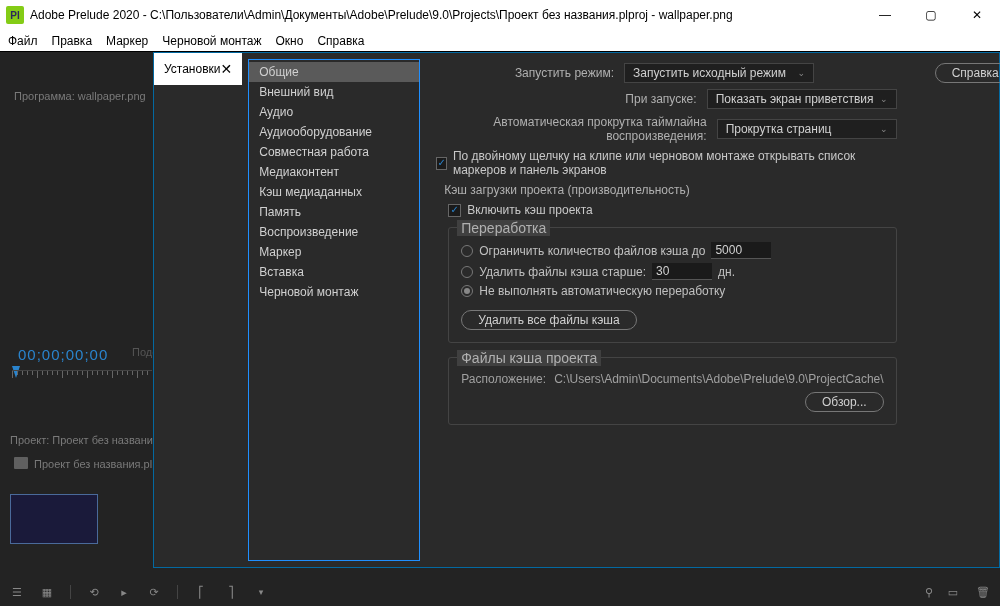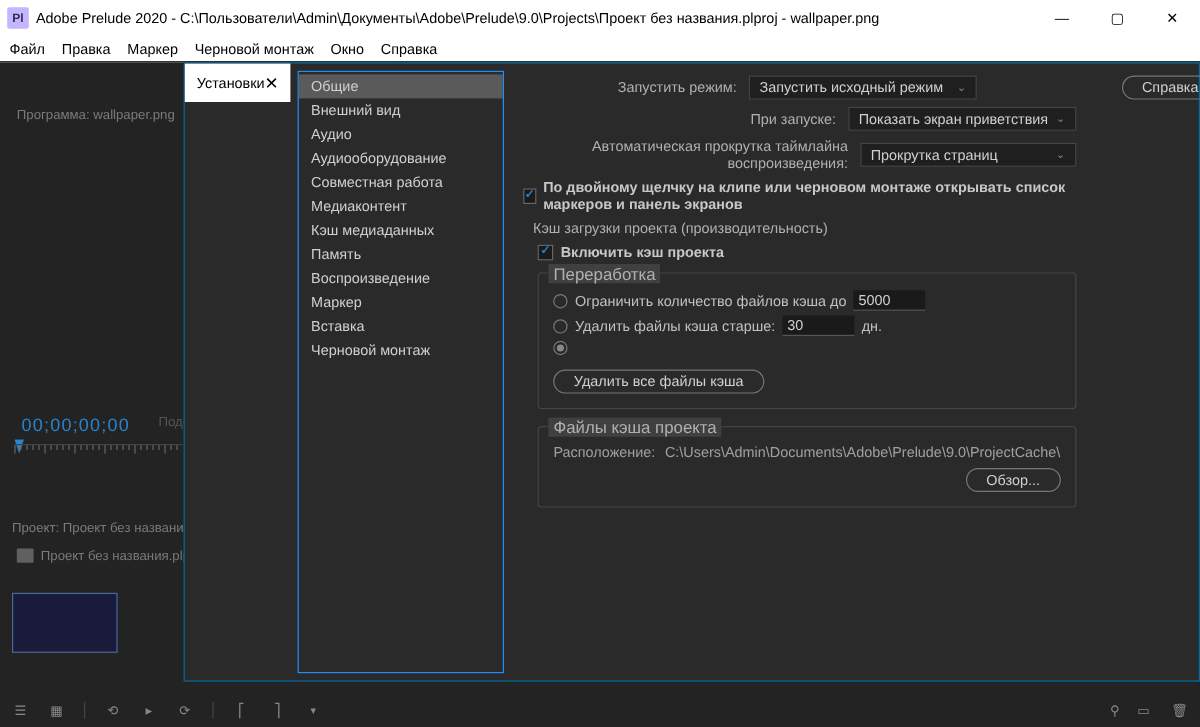--- a/index.html
+++ b/index.html
@@ -1,18 +1,18 @@
 <!DOCTYPE html>
 <html><head>
 <meta charset="utf-8">
 <style>
 * { margin: 0; padding: 0; box-sizing: border-box; font-family: "Segoe UI", Tahoma, sans-serif; }
 body { width: 1000px; height: 606px; background: #fff; overflow: hidden; position: relative; }
 .titlebar { height: 30px; background: #fff; display: flex; align-items: center; padding-left: 6px; }
-.titlebar .app-icon { width: 18px; height: 18px; background: #c4b5fd; border-radius: 2px; display: flex; align-items: center; justify-content: center; font-size: 10px; font-weight: bold; color: #2c2a5a; margin-right: 6px; }
+.titlebar .app-icon { width: 18px; height: 18px; background: #84cc16; border-radius: 2px; display: flex; align-items: center; justify-content: center; font-size: 10px; font-weight: bold; color: #2c2a5a; margin-right: 6px; }
 .titlebar .title { font-size: 12px; flex: 1; }
 .win-controls { display: flex; }
 .win-btn { width: 46px; height: 30px; display: flex; align-items: center; justify-content: center; font-size: 12px; }
 .menubar { height: 22px; background: #fff; display: flex; align-items: center; padding-left: 8px; gap: 14px; font-size: 12px; border-bottom: 1px solid #000; }
 .menubar span { cursor: default; }
 .app-body { position: absolute; top: 52px; left: 0; right: 0; bottom: 0; background: #232323; color: #bcbcbc; font-size: 11px; }
 .bg-panel-label { position: absolute; color: #7a7a7a; font-size: 11px; }
 .timecode { position: absolute; left: 18px; top: 294px; color: #2a84cd; font-size: 15px; letter-spacing: 1px; }
 .timecode-btn { position: absolute; left: 132px; top: 294px; color: #555; font-size: 11px; }
 .timeline-ruler { position: absolute; left: 12px; top: 318px; width: 140px; height: 14px; border-top: 1px solid #444; }
@@ -30,21 +30,21 @@
 .dialog-close { font-size: 14px; cursor: pointer; }
 .dialog-body { flex: 1; display: flex; }
 .cat-list { width: 172px; margin: 6px; border: 1px solid #1f8fff; padding: 2px 0; }
 .cat-item { padding: 3px 10px; font-size: 12px; color: #d0d0d0; cursor: default; }
 .cat-item.selected { background: #5a5a5a; }
 .cat-content { flex: 1; padding: 10px 18px 10px 6px; }
 .row { display: flex; align-items: center; margin-bottom: 6px; }
 .row-label { color: #b0b0b0; font-size: 12px; text-align: right; margin-right: 10px; }
 .dropdown { background: #1f1f1f; border: 1px solid #444; padding: 2px 8px; font-size: 12px; color: #d0d0d0; display: flex; justify-content: space-between; align-items: center; min-width: 180px; }
 .dropdown .chev { font-size: 9px; color: #888; }
-.chk-row { display: flex; align-items: center; margin: 6px 0 6px 4px; font-size: 12px; color: #c8c8c8; font-weight: bold; }
+.chk-row { display: flex; align-items: center; margin: 6px 0 6px 4px; font-size: 12px; color: #c8c8c8; }
 .checkbox { width: 13px; height: 13px; border: 1px solid #666; margin-right: 6px; display: flex; align-items: center; justify-content: center; background: #1a1a1a; }
 .checkbox.checked::after { content: '✓'; color: #2a84cd; font-size: 10px; line-height: 1; }
 .fieldset { border: 1px solid #444; border-radius: 3px; padding: 10px 12px 12px 12px; margin-top: 4px; position: relative; }
 .fieldset-legend { position: absolute; top: -8px; left: 8px; background: #404040; padding: 0 4px; font-size: 14px; color: #b0b0b0; }
 .radio { width: 12px; height: 12px; border: 1px solid #777; border-radius: 50%; margin-right: 6px; display: inline-flex; align-items: center; justify-content: center; }
 .radio.filled::after { content: ''; width: 6px; height: 6px; border-radius: 50%; background: #888; }
 .radio-row { display: flex; align-items: center; margin: 4px 0; font-size: 12px; color: #c0c0c0; }
 .num-input { background: #1a1a1a; border: none; border-bottom: 1px solid #555; color: #d0d0d0; width: 60px; padding: 1px 4px; font-size: 12px; margin: 0 6px; }
 .pill-btn { border: 1px solid #777; border-radius: 11px; padding: 2px 16px; font-size: 12px; color: #d0d0d0; background: transparent; display: inline-block; cursor: default; }
 .pill-btn.primary { border-color: #fff; border-width: 1.5px; }
@@ -200,20 +200,21 @@
             <input class="num-input" value="5000" style="">
           </div>
           <div class="radio-row">
             <span class="radio"></span>
             <span>Удалить файлы кэша старше:</span>
             <input class="num-input" value="30" style="">
             <span>дн.</span>
           </div>
           <div class="radio-row">
             <span class="radio filled"></span>
+            <span>Не выполнять автоматическую переработку</span>
           </div>
           <div style="margin-top:12px;">
             <span class="pill-btn">Удалить все файлы кэша</span>
           </div>
         </div>
 
         <div class="fieldset" style="margin-left:16px; margin-top:14px;">
           <span class="fieldset-legend">Файлы кэша проекта</span>
           <div class="row" style="margin:4px 0;text-align:right;">
             <span style="color:#a0a0a0; font-size:12px; margin-right:8px;">Расположение:</span>

